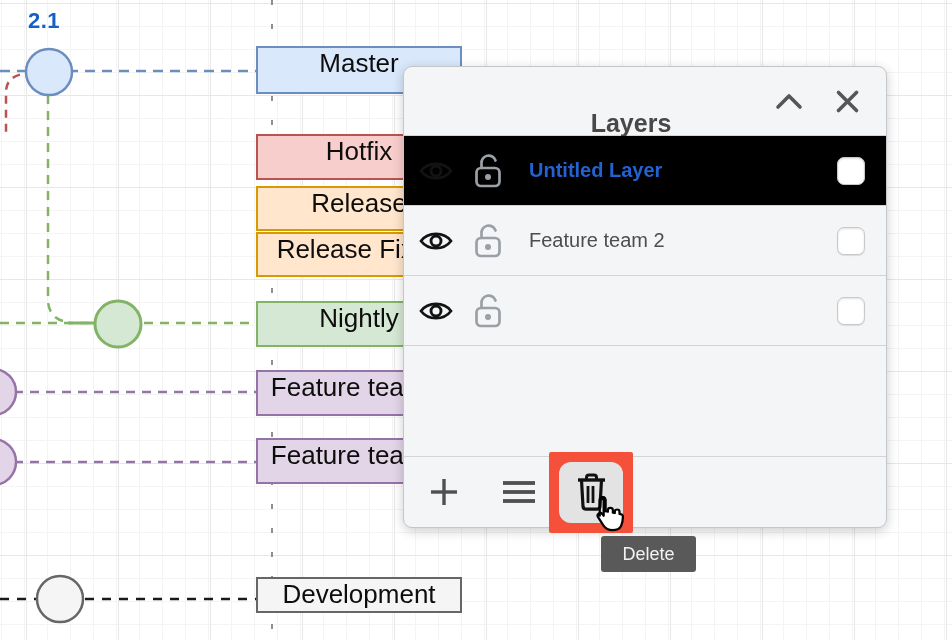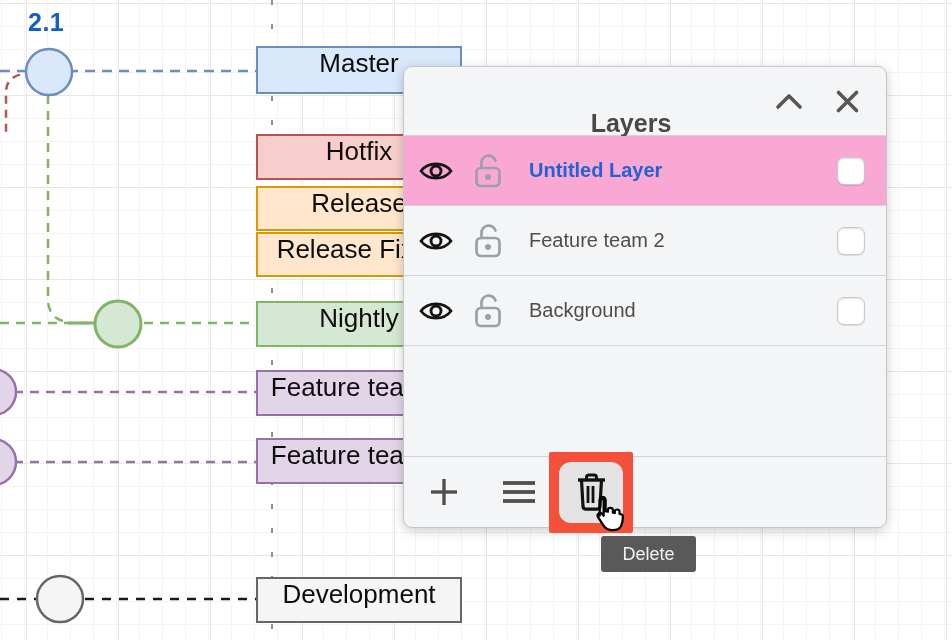--- a/index.html
+++ b/index.html
@@ -15,57 +15,57 @@
       linear-gradient(#f4f4f4 1px, transparent 1px),
       linear-gradient(90deg, #f4f4f4 1px, transparent 1px);
     background-size: 92px 92px, 92px 92px, 23px 23px, 23px 23px;
     background-position: 26px 3px, 26px 3px, 1px 3px, 1px 3px;
   }
 
   #edges { position:absolute; left:0; top:0; z-index:1; }
 
   .vlabel {
     position:absolute; left:28px; top:8px; z-index:2;
-    font-size:25px; font-weight:bold; color:#145fc8; letter-spacing:0.5px;
+    font-size:22px; font-weight:bold; color:#145fc8; letter-spacing:0.5px;
   }
 
   .box {
     position:absolute; left:256px; width:206px; z-index:3;
     display:flex; align-items:flex-start; justify-content:center;
     font-size:26px; color:#0d0d0d; white-space:nowrap; overflow:hidden;
   }
   .b-master  { top:46px;  height:48px; background:#dae8fc; border:2.5px solid #6c8ebf; }
   .b-hotfix  { top:134px; height:46px; background:#f8cecc; border:2.5px solid #b85450; }
   .b-release { top:186px; height:45px; background:#ffe6cc; border:2.5px solid #d79b00; }
   .b-relfix  { top:232px; height:45px; background:#ffe6cc; border:2.5px solid #d79b00; }
   .b-nightly { top:301px; height:46px; background:#d5e8d4; border:2.5px solid #82b366; }
   .b-feat1   { top:370px; height:46px; background:#e1d5e7; border:2.5px solid #9673a6; }
   .b-feat2   { top:438px; height:46px; background:#e1d5e7; border:2.5px solid #9673a6; }
-  .b-dev     { top:577px; height:46px; background:#f5f5f5; border:2.5px solid #666666; }
+  .b-dev     { top:577px; height:36px; background:#f5f5f5; border:2.5px solid #666666; }
 
   
   .panel {
     position:absolute; left:403px; top:66px; width:484px; height:462px; z-index:10;
     background:#f4f5f6; border:1px solid #c4c6c9; border-radius:9px;
     box-shadow:0 3px 12px rgba(0,0,0,0.20); overflow:hidden;
   }
   .panel-header {
     position:relative; height:69px; display:flex; align-items:center; justify-content:center;
     border-bottom:1px solid #d4d4d6;
   }
   .panel-title { font-size:25px; font-weight:bold; color:#484848; transform:translateX(-14px);margin-top:44px; }
   .hdr-btn { position:absolute; top:0; height:69px; display:flex; align-items:center; cursor:pointer; }
   .hdr-collapse { left:369px; width:32px; justify-content:center; }
   .hdr-close { left:426px; width:34px; justify-content:center; }
 
   .layer-row {
     position:relative; height:70px; display:flex; align-items:center;
     border-bottom:1px solid #d4d4d6; padding-left:15px; background:#f4f5f6;
   }
-  .layer-row.selected { background:#f9a8d4;justify-content:center; }
+  .layer-row.selected { background:#000000;justify-content:center; }
   .row-eye { width:34px; height:24px; flex:none; }
   .row-lock { width:28px; height:35px; flex:none; margin-left:21px; }
   .row-name { margin-left:27px; font-size:20px; color:#4d4d4d; }
   .layer-row.selected .row-name { color:#2262d3; font-weight:bold; }
   .row-check {
     margin-left:auto; margin-right:21px; width:28px; height:28px; flex:none;
     background:#ffffff; border:1px solid #c7cacd; border-radius:7px;
     box-shadow:0 1px 2px rgba(0,0,0,0.12) inset, 0 1px 1px rgba(0,0,0,0.10);
   }
 
@@ -198,21 +198,20 @@
     <div class="layer-row">
       <svg class="row-eye" viewBox="0 0 34 24">
         <path d="M2 12 C 9 2.5 25 2.5 32 12 C 25 21.5 9 21.5 2 12 Z" fill="none" stroke="#131313" stroke-width="2.7"></path>
         <circle cx="17" cy="12" r="5" fill="none" stroke="#131313" stroke-width="2.9"></circle>
       </svg>
       <svg class="row-lock" viewBox="0 0 28 35">
         <rect x="2.5" y="15" width="23" height="18" rx="4.5" fill="none" stroke="#9aa0a6" stroke-width="2.7"></rect>
         <circle cx="14" cy="24" r="3" fill="#9aa0a6"></circle>
         <path d="M7.5 15 L7.5 10.5 A 7.2 7.2 0 0 1 21.5 7.5" fill="none" stroke="#9aa0a6" stroke-width="2.7" stroke-linecap="round"></path>
       </svg>
-      <span class="row-name">Background</span>
       <span class="row-check" role="checkbox"></span>
     </div>
 
     <div class="panel-footer">
       <span class="ft-btn ft-add">
         <svg width="30" height="30" viewBox="0 0 30 30">
           <line x1="15" y1="2" x2="15" y2="28" stroke="#4f4f4f" stroke-width="3.4"></line>
           <line x1="2" y1="15" x2="28" y2="15" stroke="#4f4f4f" stroke-width="3.4"></line>
         </svg>
       </span>

